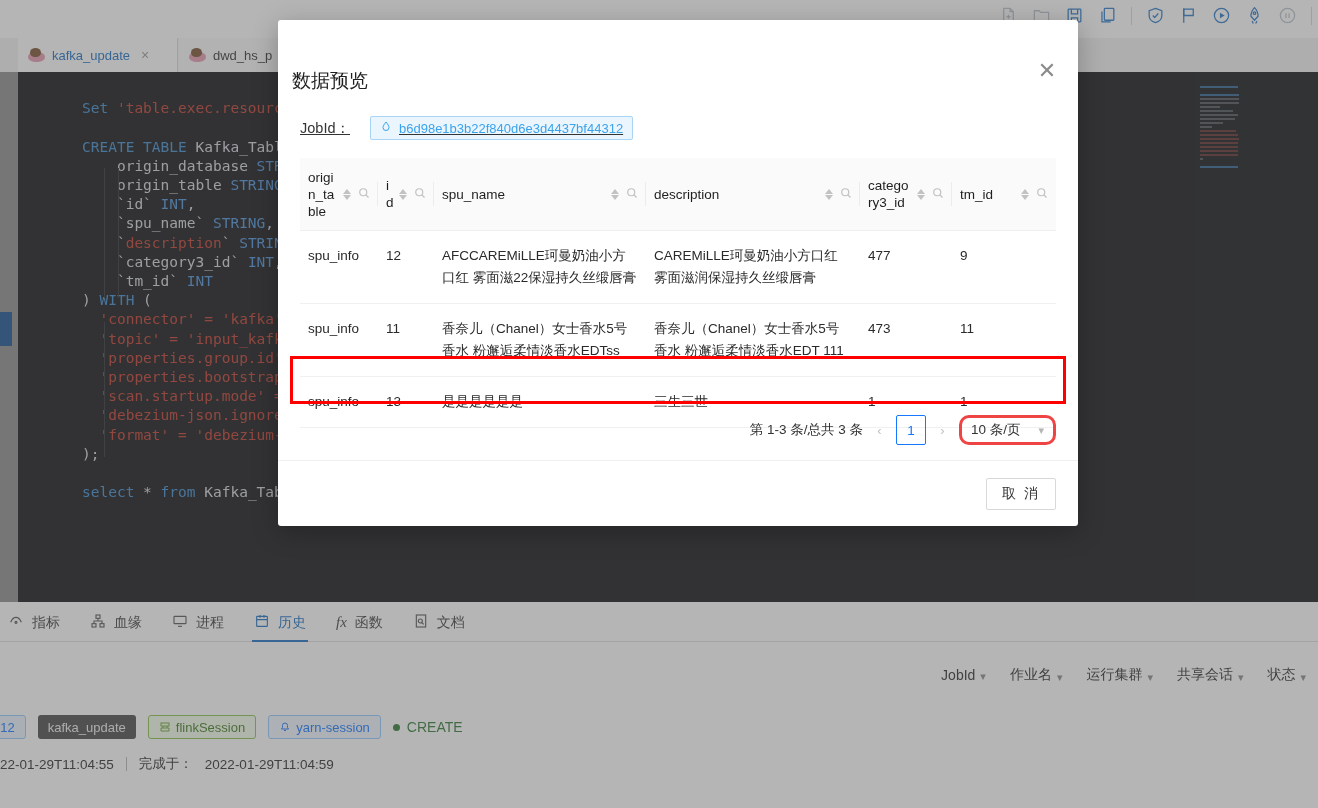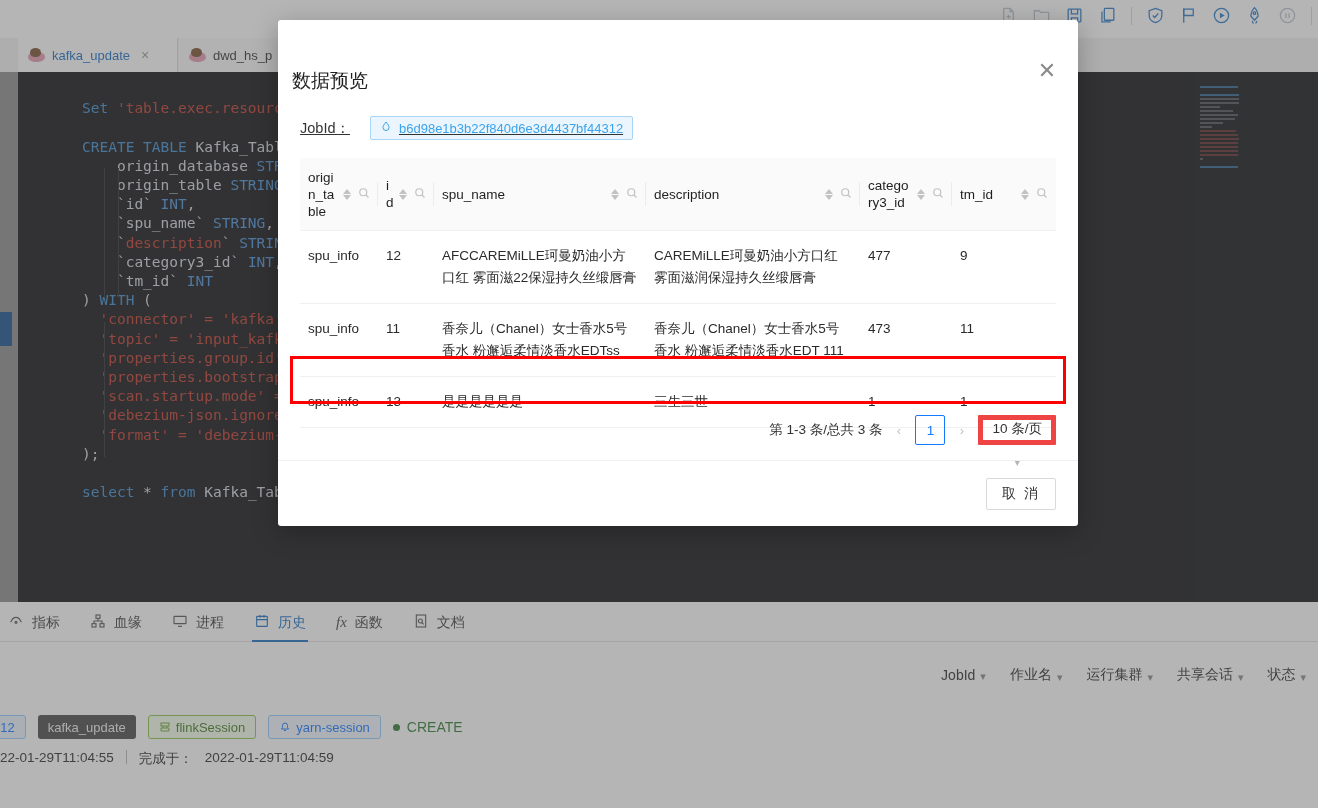--- a/index.html
+++ b/index.html
@@ -59,21 +59,21 @@
 
   .rowbadges{position:absolute;left:0;top:712px;height:30px;display:flex;align-items:center;gap:12px;}
   .bdg{height:24px;display:flex;align-items:center;gap:5px;padding:0 10px;font-size:13px;border-radius:3px;box-sizing:border-box;}
   .bdg.jid{border:1px solid #91caff;color:#1677ff;background:#eaf4ff;margin-left:-18px;}
   .bdg.dark{background:#4a4a4a;color:#eee;}
   .bdg.green{border:1px solid #8bc34a;color:#3f7d20;background:#f6ffed;}
   .bdg.blue{border:1px solid #91caff;color:#1677ff;background:#f0f8ff;}
   .succ{display:flex;align-items:center;gap:7px;font-size:14px;color:#2f7d32;}
   .dot{width:7px;height:7px;border-radius:50%;background:#2f7d32;}
 
-  .times{position:absolute;left:0;top:750px;height:28px;display:flex;align-items:flex-start;gap:12px;font-size:13.5px;color:#2b2b2b;}
+  .times{position:absolute;left:0;top:750px;height:28px;display:flex;align-items:center;gap:12px;font-size:13.5px;color:#2b2b2b;}
   .vdiv{width:1px;height:14px;background:#b9b9b9;}
 
   
   .overlay{position:absolute;inset:0;background:rgba(90,90,90,0.45);}
 
   
   .modal{position:absolute;left:278px;top:20px;width:800px;height:506px;background:#fff;border-radius:3px;
          box-shadow:0 6px 26px rgba(0,0,0,.25);}
   .m-title{position:absolute;left:14px;top:48px;font-size:19px;color:#1f1f1f;}
   .m-close{position:absolute;right:16px;top:36px;width:30px;height:30px;color:#8a8a8a;font-size:22px;
@@ -103,22 +103,22 @@
   .c2{width:212px;}
   .c3{width:214px;}
   .c4{width:92px;}
   .c5{width:104px;}
   .hl{position:absolute;left:12px;top:336px;width:776px;height:48px;border:3px solid #ff0000;box-sizing:border-box;}
 
   .pager{position:absolute;right:22px;top:395px;display:flex;align-items:center;gap:10px;font-size:13.5px;color:#333;}
   .pbtn{width:13px;text-align:center;color:#c0c0c0;font-size:13px;}
   .pnum{width:30px;height:30px;border:1px solid #1677ff;color:#1677ff;display:flex;align-items:center;
         justify-content:center;border-radius:2px;box-sizing:border-box;font-size:13.5px;}
-  .psize{height:30px;border:5px solid #ef4444;border-radius:1px;display:flex;align-items:center;gap:18px;
-         padding:0 9px;box-sizing:border-box;color:#333;flex-direction:column;}
+  .psize{height:30px;border:3px solid #ef4444;border-radius:10px;display:flex;align-items:center;gap:18px;
+         padding:0 9px;box-sizing:border-box;color:#333;}
   .psize .chev{color:#b5b5b5;font-size:11px;}
 
   .m-footer{position:absolute;left:0;right:0;bottom:0;height:66px;border-top:1px solid #f0f0f0;
             display:flex;align-items:center;justify-content:flex-end;padding-right:22px;box-sizing:border-box;}
   .btn-cancel{height:32px;padding:0 15px;border:1px solid #d9d9d9;background:#fff;border-radius:2px;
               font-size:14px;color:#333;letter-spacing:2px;display:flex;align-items:center;}
 </style>
 </head>
 <body>
 

